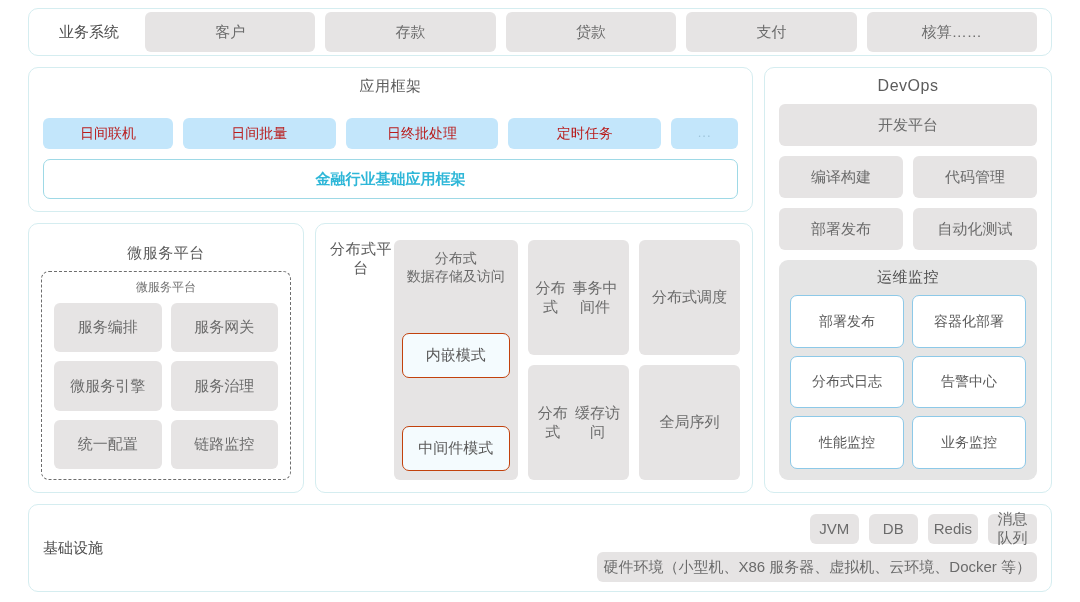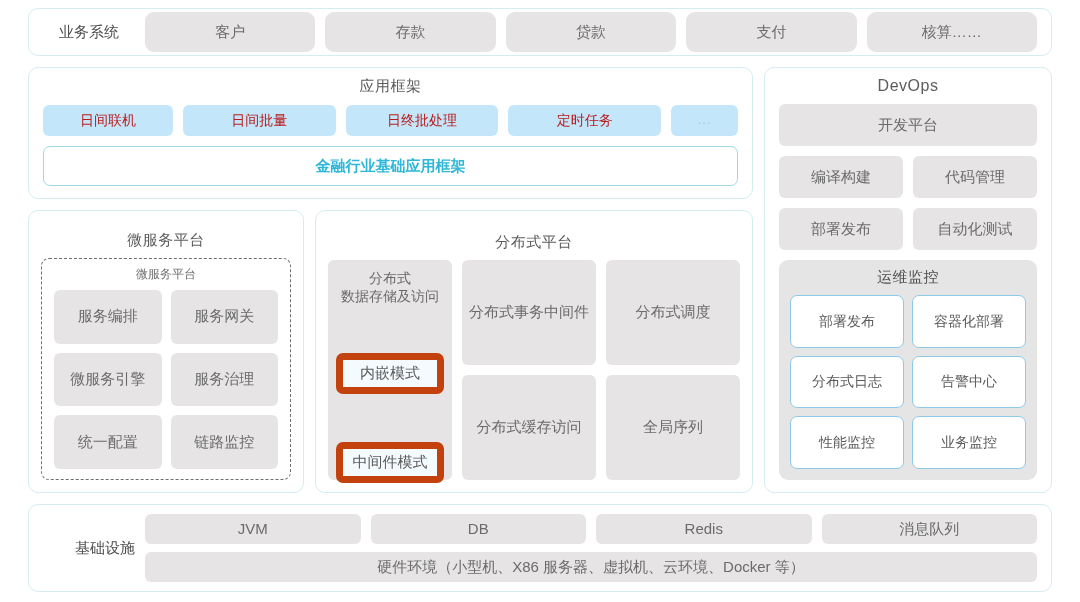--- a/index.html
+++ b/index.html
@@ -60,21 +60,21 @@
     color: #b91c1c;
   }
   .chip.white-blue {
     background: #ffffff;
     border: 1px solid #8dc9e8;
     border-radius: 7px;
     color: #5a5a5a;
   }
   .chip.ghost-blue {
     background: #f4fbfe;
-    border: 7px solid #c2410c;
+    border: 1px solid #c2410c;
     border-radius: 7px;
     color: #5a5a5a;
     margin-top: 40px;
   }
 
   
   .row-business {
     display: flex;
     align-items: center;
     height: 48px;
@@ -90,21 +90,20 @@
   }
   .row-business .chips {
     flex: 1;
     display: flex;
     gap: 10px;
   }
   .row-business .chip {
     flex: 1;
     height: 40px;
     font-size: 15px;
-    border-radius: 9px;
   }
 
   
   .middle {
     flex: 1 1 auto;
     display: flex;
     gap: 11px;
     min-height: 0;
   }
   .middle-left {
@@ -118,21 +117,21 @@
     flex: 0 0 288px;
     display: flex;
     flex-direction: column;
   }
 
   
   .appframe {
     flex: 0 0 auto;
     padding: 9px 14px 12px 14px;
   }
-  .appframe .panel-title { margin-bottom: 9px; }
+  .appframe .panel-title { margin-bottom: 22px; }
   .appframe-chips {
     display: flex;
     gap: 10px;
     margin-bottom: 10px;
   }
   .appframe-chips .chip { height: 31px; }
   .appframe-chips .chip.c0 { flex: 1.55; }
   .appframe-chips .chip.c1 { flex: 1.85; }
   .appframe-chips .chip.c2 { flex: 1.85; }
   .appframe-chips .chip.c3 { flex: 1.85; }
@@ -184,23 +183,22 @@
     display: grid;
     grid-template-columns: 1fr 1fr;
     grid-auto-rows: 1fr;
     gap: 9px;
     min-height: 0;
   }
   .msp-grid .chip { font-size: 15px; }
 
   .dist {
     flex: 1 1 auto;
-    padding: 22px 12px 12px 12px;
-    display: flex;
-    flex-direction: column;
+    padding: 16px 12px 12px 12px;
+    display: flex;
     min-width: 0;
     justify-content: center;
   }
   .dist .panel-title { margin-bottom: 8px; }
   .dist-body {
     flex: 1 1 auto;
     display: flex;
     gap: 10px;
     min-height: 0;
   }
@@ -278,29 +276,30 @@
   
   .row-infra {
     flex: 0 0 auto;
     display: flex;
     align-items: center;
     padding: 9px 14px;
     gap: 10px;
   }
   .row-infra .side-label {
     flex: 0 0 92px;
-    text-align: right;
+    text-align: left;
     font-size: 15px;
     color: #4d4d4d;
   }
   .row-infra .stack {
     flex: 1;
     display: flex;
     flex-direction: column;
     gap: 8px;
+    align-items: flex-end;
   }
   .row-infra .top-chips {
     display: flex;
     gap: 10px;
   }
   .row-infra .top-chips .chip {
     flex: 1;
     height: 30px;
     font-size: 15px;
   }

